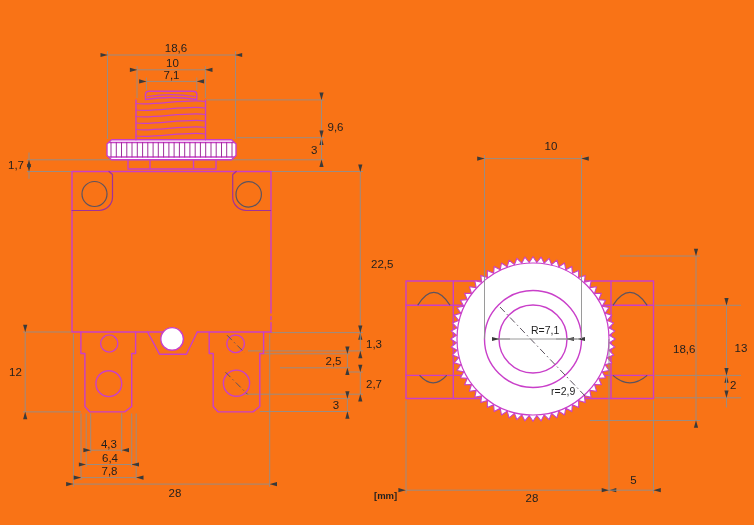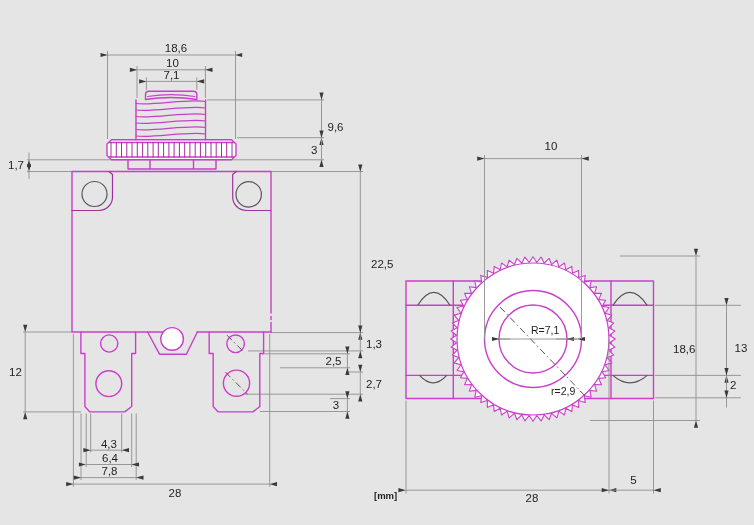--- a/index.html
+++ b/index.html
@@ -1,16 +1,16 @@
 <!DOCTYPE html>
 <html style="--c-outline: #c93fc9; --c-outline_dark: #a0309b; --c-feature_dark: #5c5360; --c-dim_line: #8f8f8f; --c-dim_text: #1f1f1f; --c-arrow: #3a3a3a;"><head>
 <meta charset="utf-8">
 <style>
   html,body{margin:0;padding:0;background:#fff;}
-  #stage{position:relative;width:754px;height:525px;background:#e5e5e5;overflow:hidden;
+  #stage{position:relative;width:754px;height:525px;background:#f97316;overflow:hidden;
          font-family:"Liberation Sans",sans-serif;}
   svg{display:block}
   .ol{stroke:var(--c-outline);fill:none;stroke-width:1.4;stroke-linejoin:round;stroke-linecap:round}
   .olf{stroke:var(--c-outline);fill:#fff;stroke-width:1.4;stroke-linejoin:round}
   .old{stroke:var(--c-outline_dark);fill:none;stroke-width:1.2;stroke-linejoin:round;stroke-linecap:round}
   .dk{stroke:var(--c-feature_dark);fill:none;stroke-width:1.2}
   .dkd{stroke:var(--c-feature_dark);fill:none;stroke-width:1;stroke-dasharray:7 3 1.5 3}
   .dim{stroke:var(--c-dim_line);fill:none;stroke-width:0.9}
   .txt{fill:var(--c-dim_text);font-size:11.5px;font-family:"Liberation Sans",sans-serif}
   .txts{fill:var(--c-dim_text);font-size:10.5px;font-family:"Liberation Sans",sans-serif;

